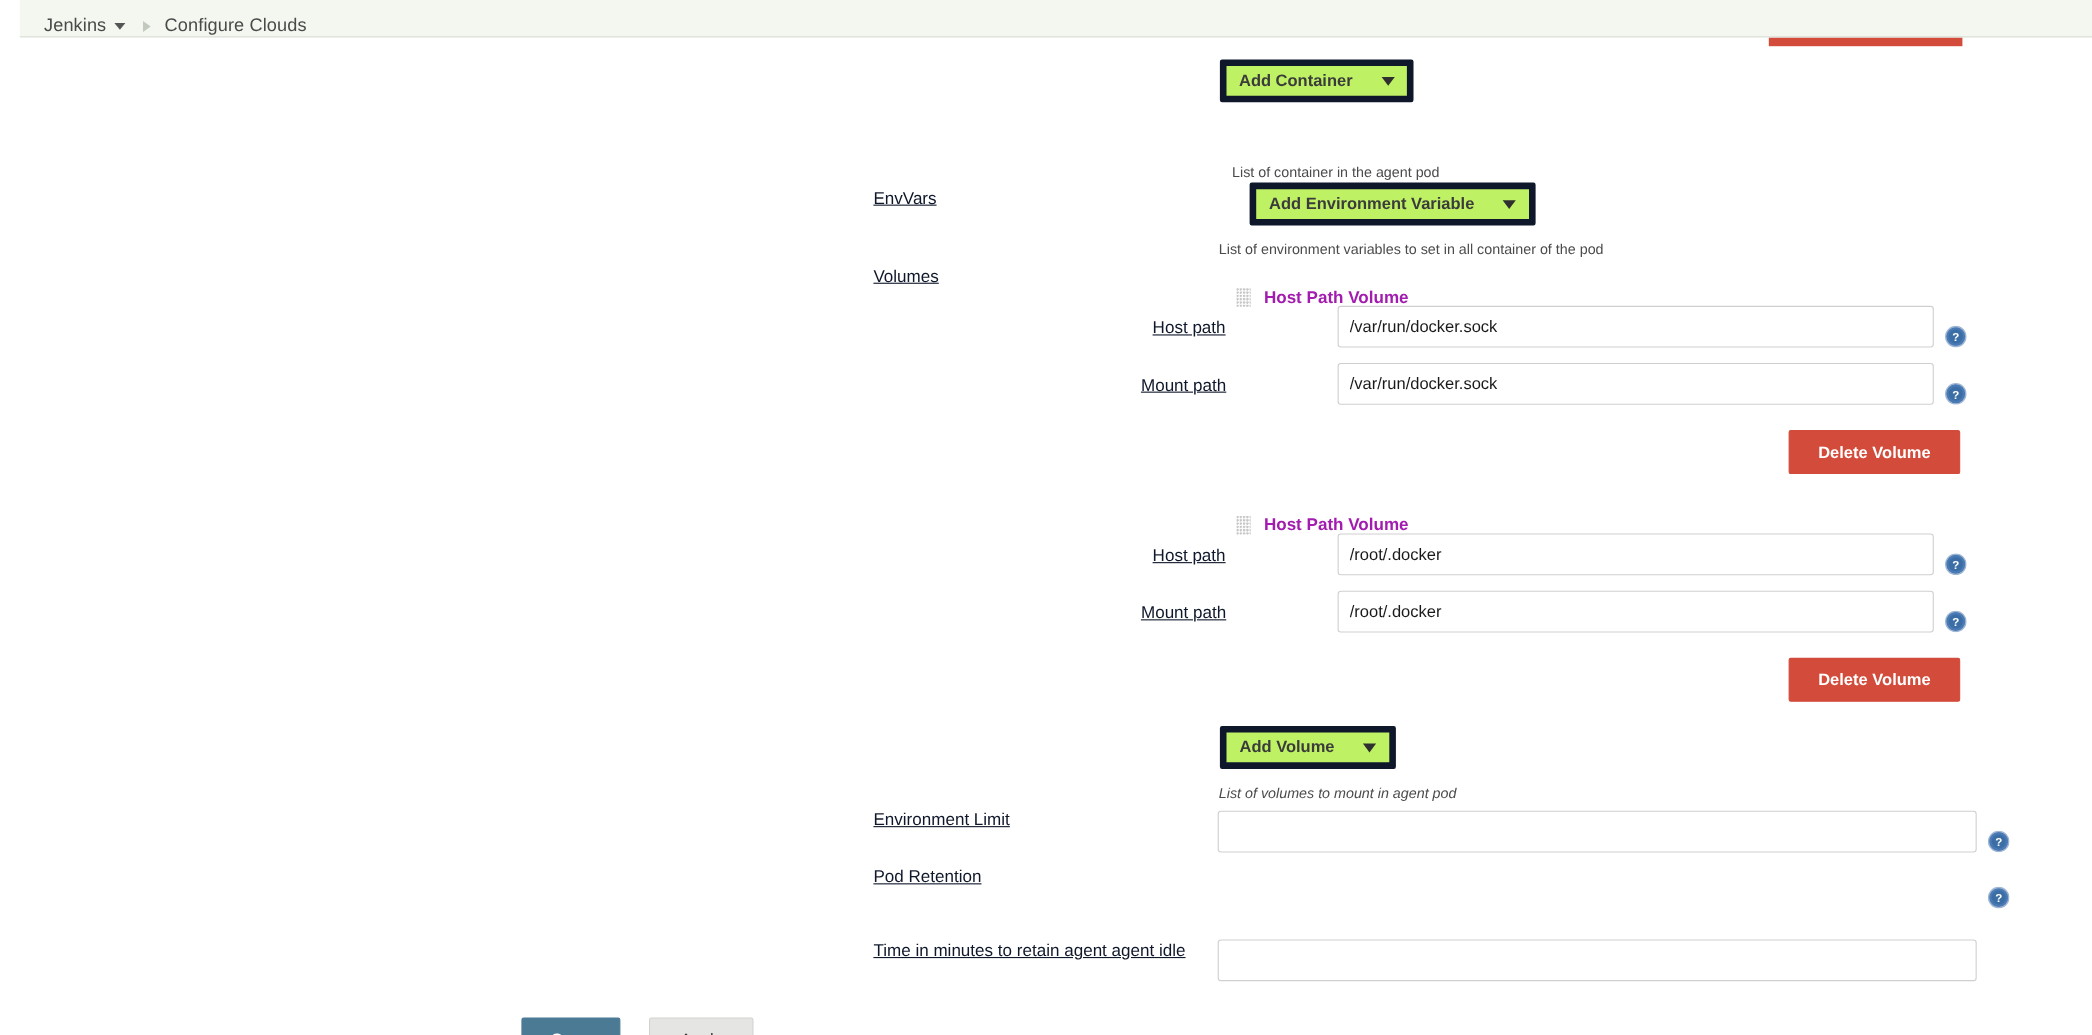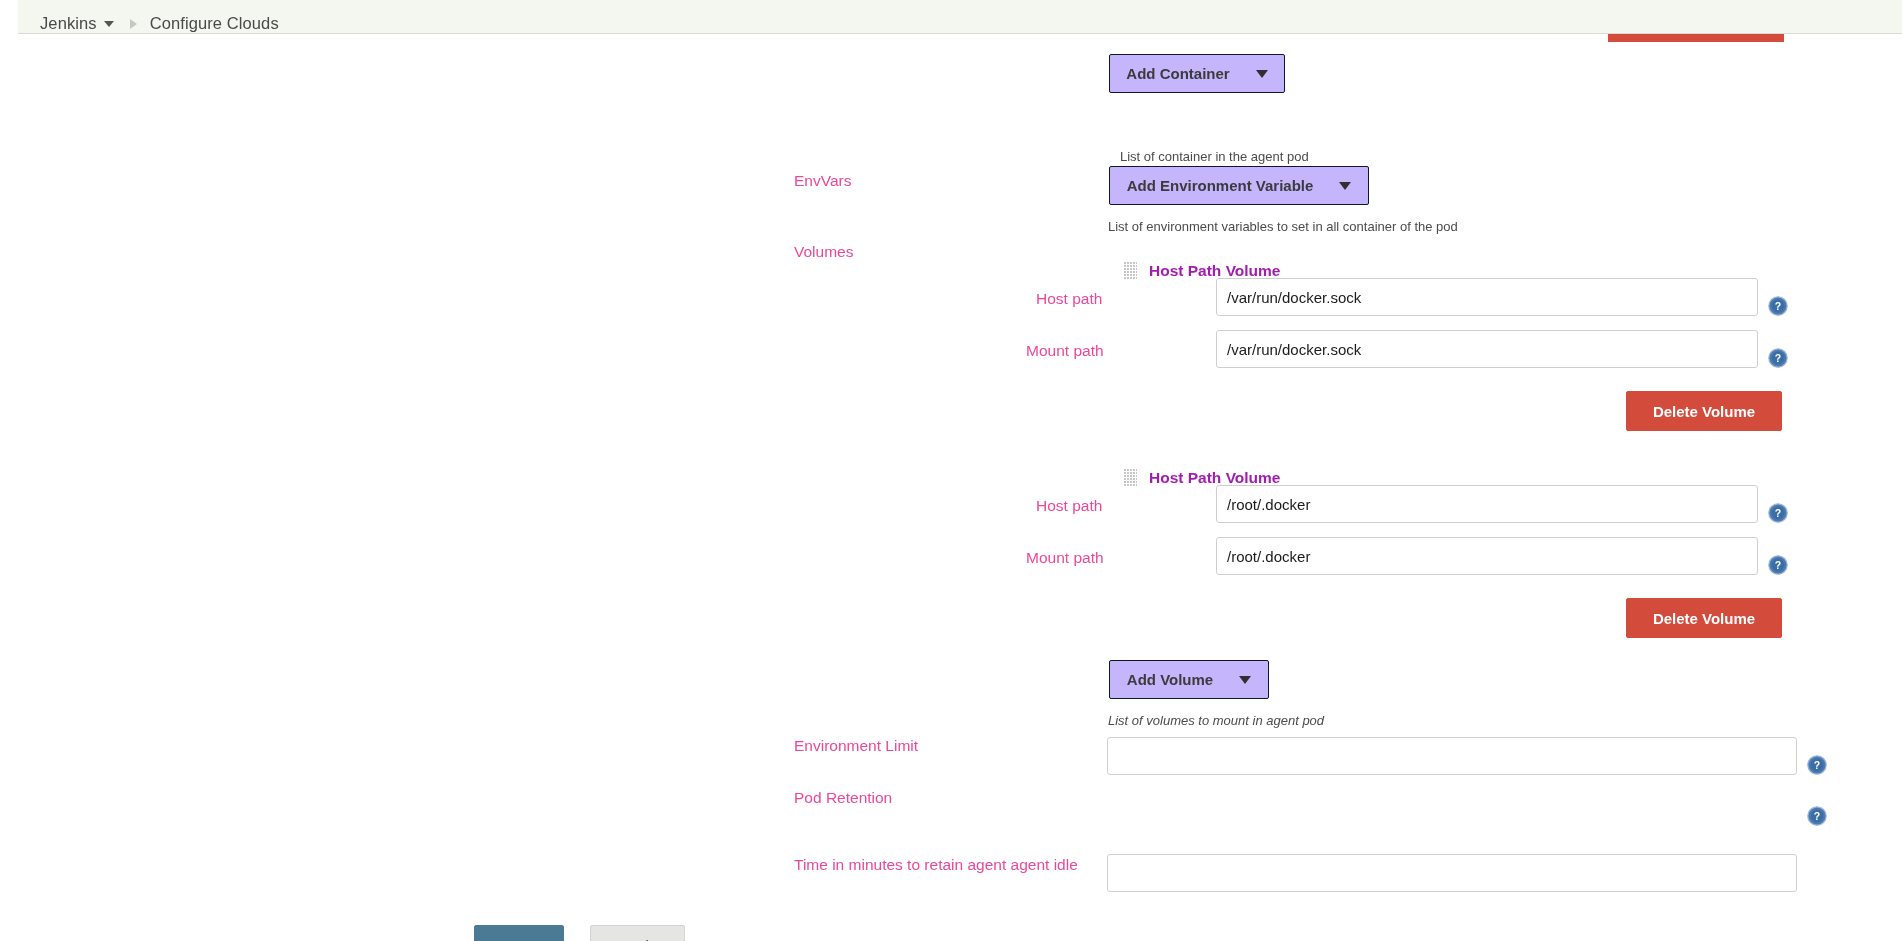--- a/index.html
+++ b/index.html
@@ -64,44 +64,45 @@
     background: #ffffff;
   }
 
   
   .abs { position: absolute; }
 
   
   .form-label {
     position: absolute;
     font-size: 15.5px;
-    color: #ec4899;
+    color: #0f172a;
     white-space: nowrap;
+    text-decoration: underline;
   }
   .form-label.right {
-    text-align: left;
+    text-align: center;
   }
 
   
   .btn {
     display: inline-flex;
     align-items: center;
     justify-content: center;
     font-family: "Liberation Sans", sans-serif;
     font-size: 15px;
     font-weight: bold;
     border: 1px solid #ccc;
     border-radius: 2px;
     cursor: pointer;
     user-select: none;
     white-space: nowrap;
   }
   .btn-grey {
-    background: #c4b5fd;
-    border: 1px solid #0f172a;
+    background: #bef264;
+    border: 6px solid #0f172a;
     color: #3b3b3b;
     padding: 0 20px;
     height: 39px;
   }
   .btn-grey .label { margin-right: 26px; }
   .btn-caret {
     width: 0; height: 0;
     border-left: 6px solid transparent;
     border-right: 6px solid transparent;
     border-top: 8px solid #2f2f2f;
@@ -222,21 +223,21 @@
 
   <div class="cut-red" style="left:1608px; top:0px; width:176px; height:8px;"></div>
 
   <div class="btn btn-grey abs" style="left:1109px; top:20px; width:176px;">
     <span class="label">Add Container</span>
     <span class="btn-caret"></span>
   </div>
   <div class="help-text" style="left:1120px; top:115px;">List of container in the agent pod</div>
 
   <div class="form-label" style="left:794px; top:138px;">EnvVars</div>
-  <div class="btn btn-grey abs" style="left:1109px; top:132px; width:260px;">
+  <div class="btn btn-grey abs" style="left:1136px; top:132px; width:260px;">
     <span class="label">Add Environment Variable</span>
     <span class="btn-caret"></span>
   </div>
   <div class="help-text" style="left:1108px; top:185px;">List of environment variables to set in all container of the pod</div>
 
   <div class="form-label" style="left:794px; top:209px;">Volumes</div>
 
   <div class="drag-handle" style="left:1124px; top:228px;"></div>
   <div class="subsection-title" style="left:1149px; top:228px;">Host Path Volume</div>
 

